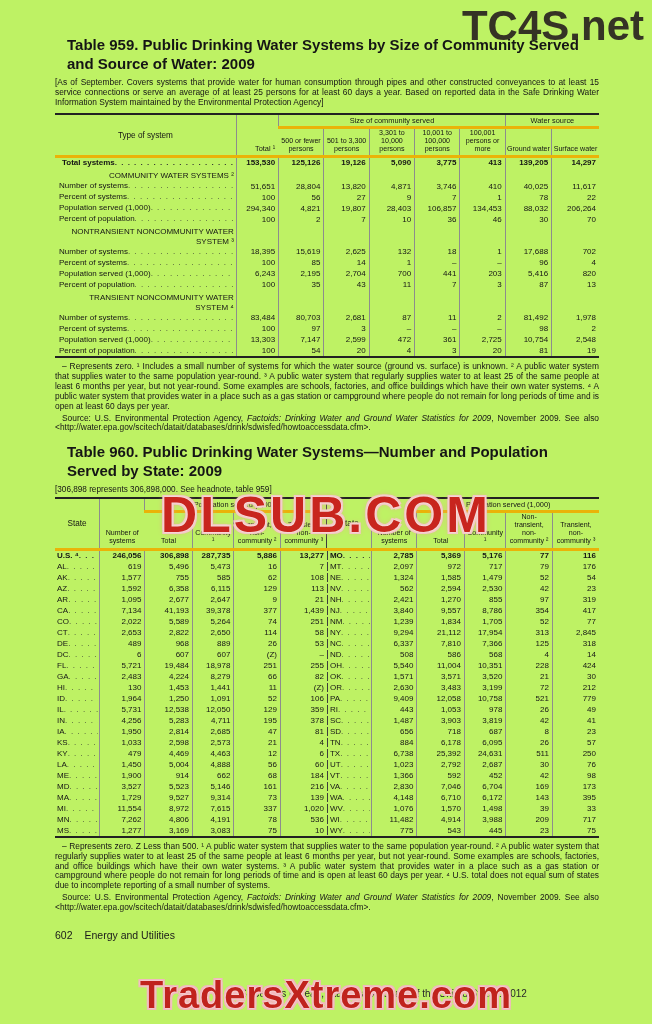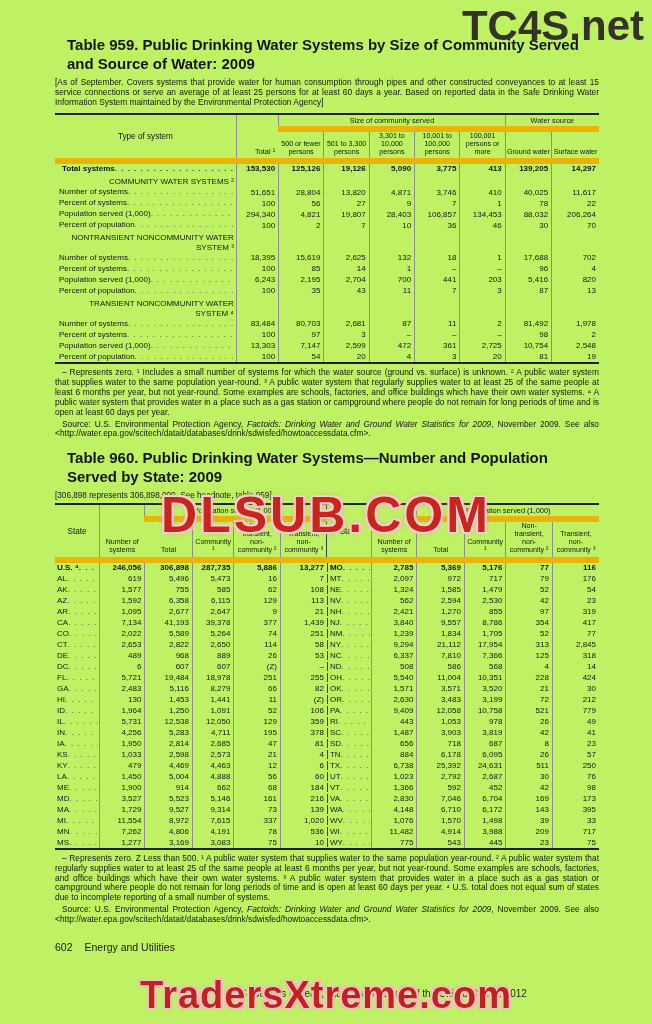--- a/index.html
+++ b/index.html
@@ -19,21 +19,21 @@
   .headnote,.footnote{font-size:8.4px;line-height:1.17;text-align:justify;margin:0 0 5px 0;}
   .footnote{margin-top:4px;margin-bottom:2px;text-indent:7px;}
   .source{font-size:8.4px;line-height:1.17;text-align:justify;text-indent:7px;margin:0 0 10px 0;}
   .bracketnote{font-size:8.2px;margin:0 0 3px 0;}
 
   table{border-collapse:collapse;table-layout:fixed;width:100%;margin-top:1px;}
   .t959{border-top:2px solid #222;border-bottom:2px solid #222;margin-bottom:2px;}
   .t960{border-top:2px solid #222;border-bottom:2px solid #222;margin-bottom:2px;}
   th,td{border-left:1px solid #8d8d8d;font-weight:normal;}
   th:first-child,td:first-child{border-left:none;}
-  thead th{border-bottom:6px solid #eab308;}
+  thead th{border-bottom:3px solid #eab308;}
   .grouphead{font-size:7.4px;padding:1px 2px;text-align:center;}
   .colhead{font-size:7.1px;line-height:1.12;text-align:center;vertical-align:bottom;padding:1px 1px 2px;}
   .stubhead{font-size:8.2px;text-align:center;vertical-align:middle;}
   .totalhead{font-size:7.4px;text-align:right;vertical-align:bottom;padding:8px 3px 2px;}
   .mid{border-left:1px solid #3c3c3c !important;}
 
   tbody tr{height:11px;}
   .num{font-size:8px;text-align:right;padding:0 3px;white-space:nowrap;line-height:1.3;}
   td.stub{font-size:8px;padding:0 1px 0 2px;overflow:hidden;display:flex;align-items:baseline;}
   td.stub .lbl{white-space:nowrap;}
@@ -570,21 +570,21 @@
             <td class="num">10,351</td>
             <td class="num">228</td>
             <td class="num">424</td>
           </tr>
           <tr>
             <td class="stub">
               <span class="lbl">GA</span>
               <span class="dots"></span>
             </td>
             <td class="num">2,483</td>
-            <td class="num">5,116</td>
+            <td class="num">4,224</td>
             <td class="num">8,279</td>
             <td class="num">66</td>
             <td class="num">82</td>
             <td class="stub mid">
               <span class="lbl">OK</span>
               <span class="dots"></span>
             </td>
             <td class="num">1,571</td>
             <td class="num">3,571</td>
             <td class="num">3,520</td>

